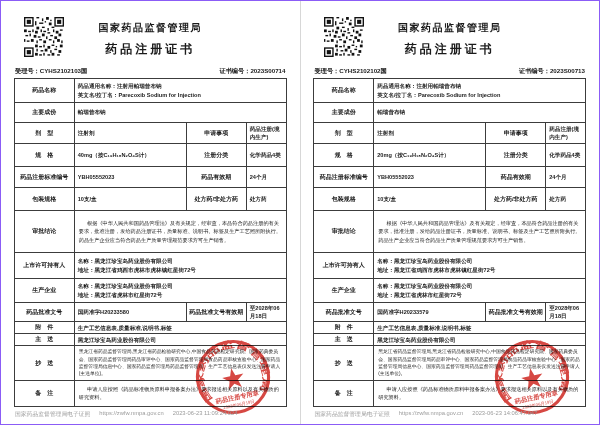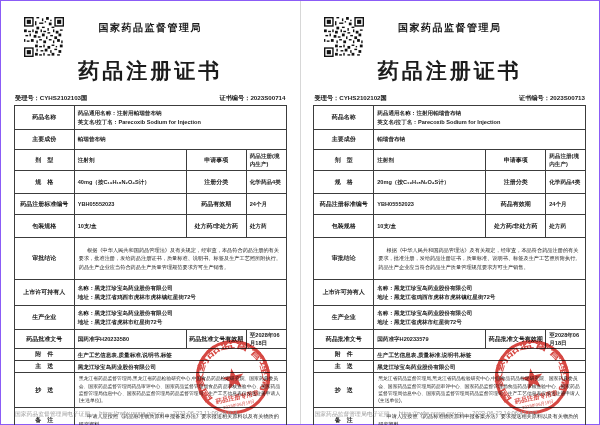--- a/index.html
+++ b/index.html
@@ -4,21 +4,21 @@
 <style>
   html,body{margin:0;padding:0}
   body{width:600px;height:425px;overflow:hidden;background:#f4f4f4;
        font-family:"Liberation Sans","DejaVu Sans",sans-serif;color:#1b1b1b}
   .pages{display:flex;width:598px;height:423px;border:1px solid #8b5cf6;background:#000000}
   .cert-page{position:relative;flex:1 1 50%;height:100%;background:#fff}
   .cert-page + .cert-page{border-left:1px solid #d7d7d7}
   .qr{position:absolute;left:23px;top:16px;width:40px;height:40px}
   header{padding-top:20px;text-align:center}
   .agency{font-size:10px;font-weight:700;letter-spacing:1.5px}
-  .title{margin-top:22px;font-size:21px;font-weight:700;letter-spacing:3px;
+  .title{margin-top:6px;font-size:12px;font-weight:700;letter-spacing:3px;
          font-family:"Liberation Serif","DejaVu Serif",serif}
   .meta{display:flex;justify-content:space-between;margin:9px 14px 2px;font-size:6.2px;font-weight:700}
   table{width:272px;margin:0 auto;border-collapse:collapse;table-layout:fixed;border:1.5px solid #333}
   col.c1{width:60px}col.c2{width:112px}col.c3{width:60px}col.c4{width:40px}
   td{border:1px solid #3c3c3c;font-size:5.6px;line-height:1.45;padding:1px 3px;
      vertical-align:middle;word-break:break-all}
   td.lab{text-align:center;font-weight:700;font-size:6px;padding:1px 2px}
   td.val{font-weight:700}
   td.para{font-weight:400;font-size:5.2px;line-height:1.55;padding:2px 4px}
   td.cc-para{font-size:4.8px}

